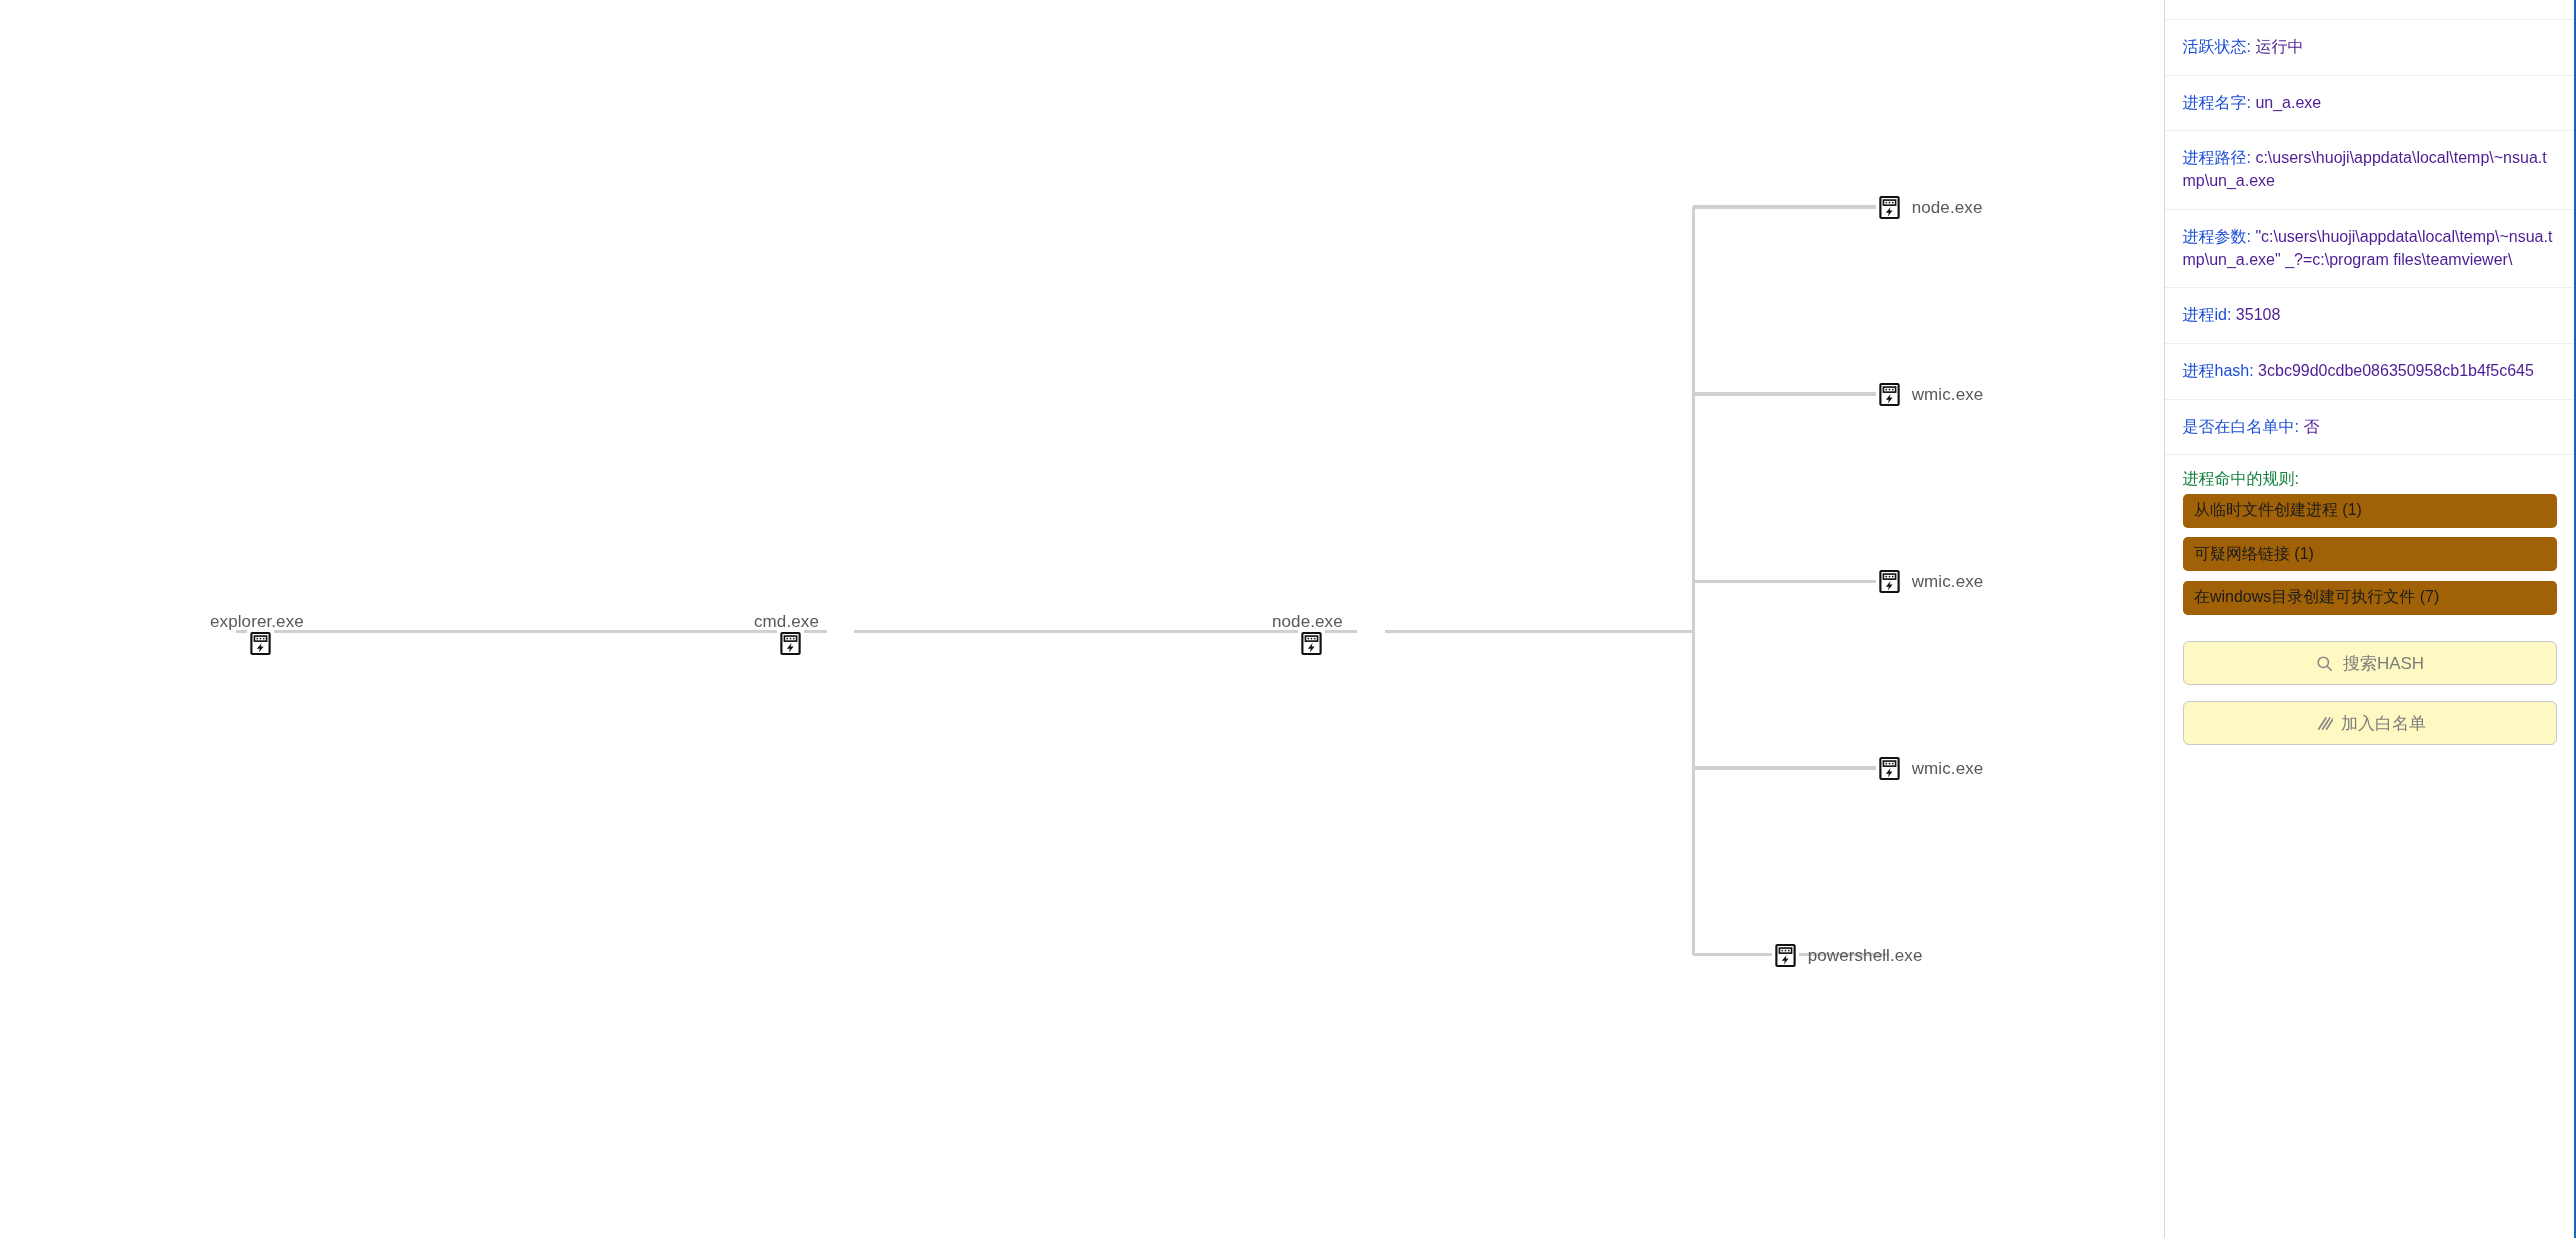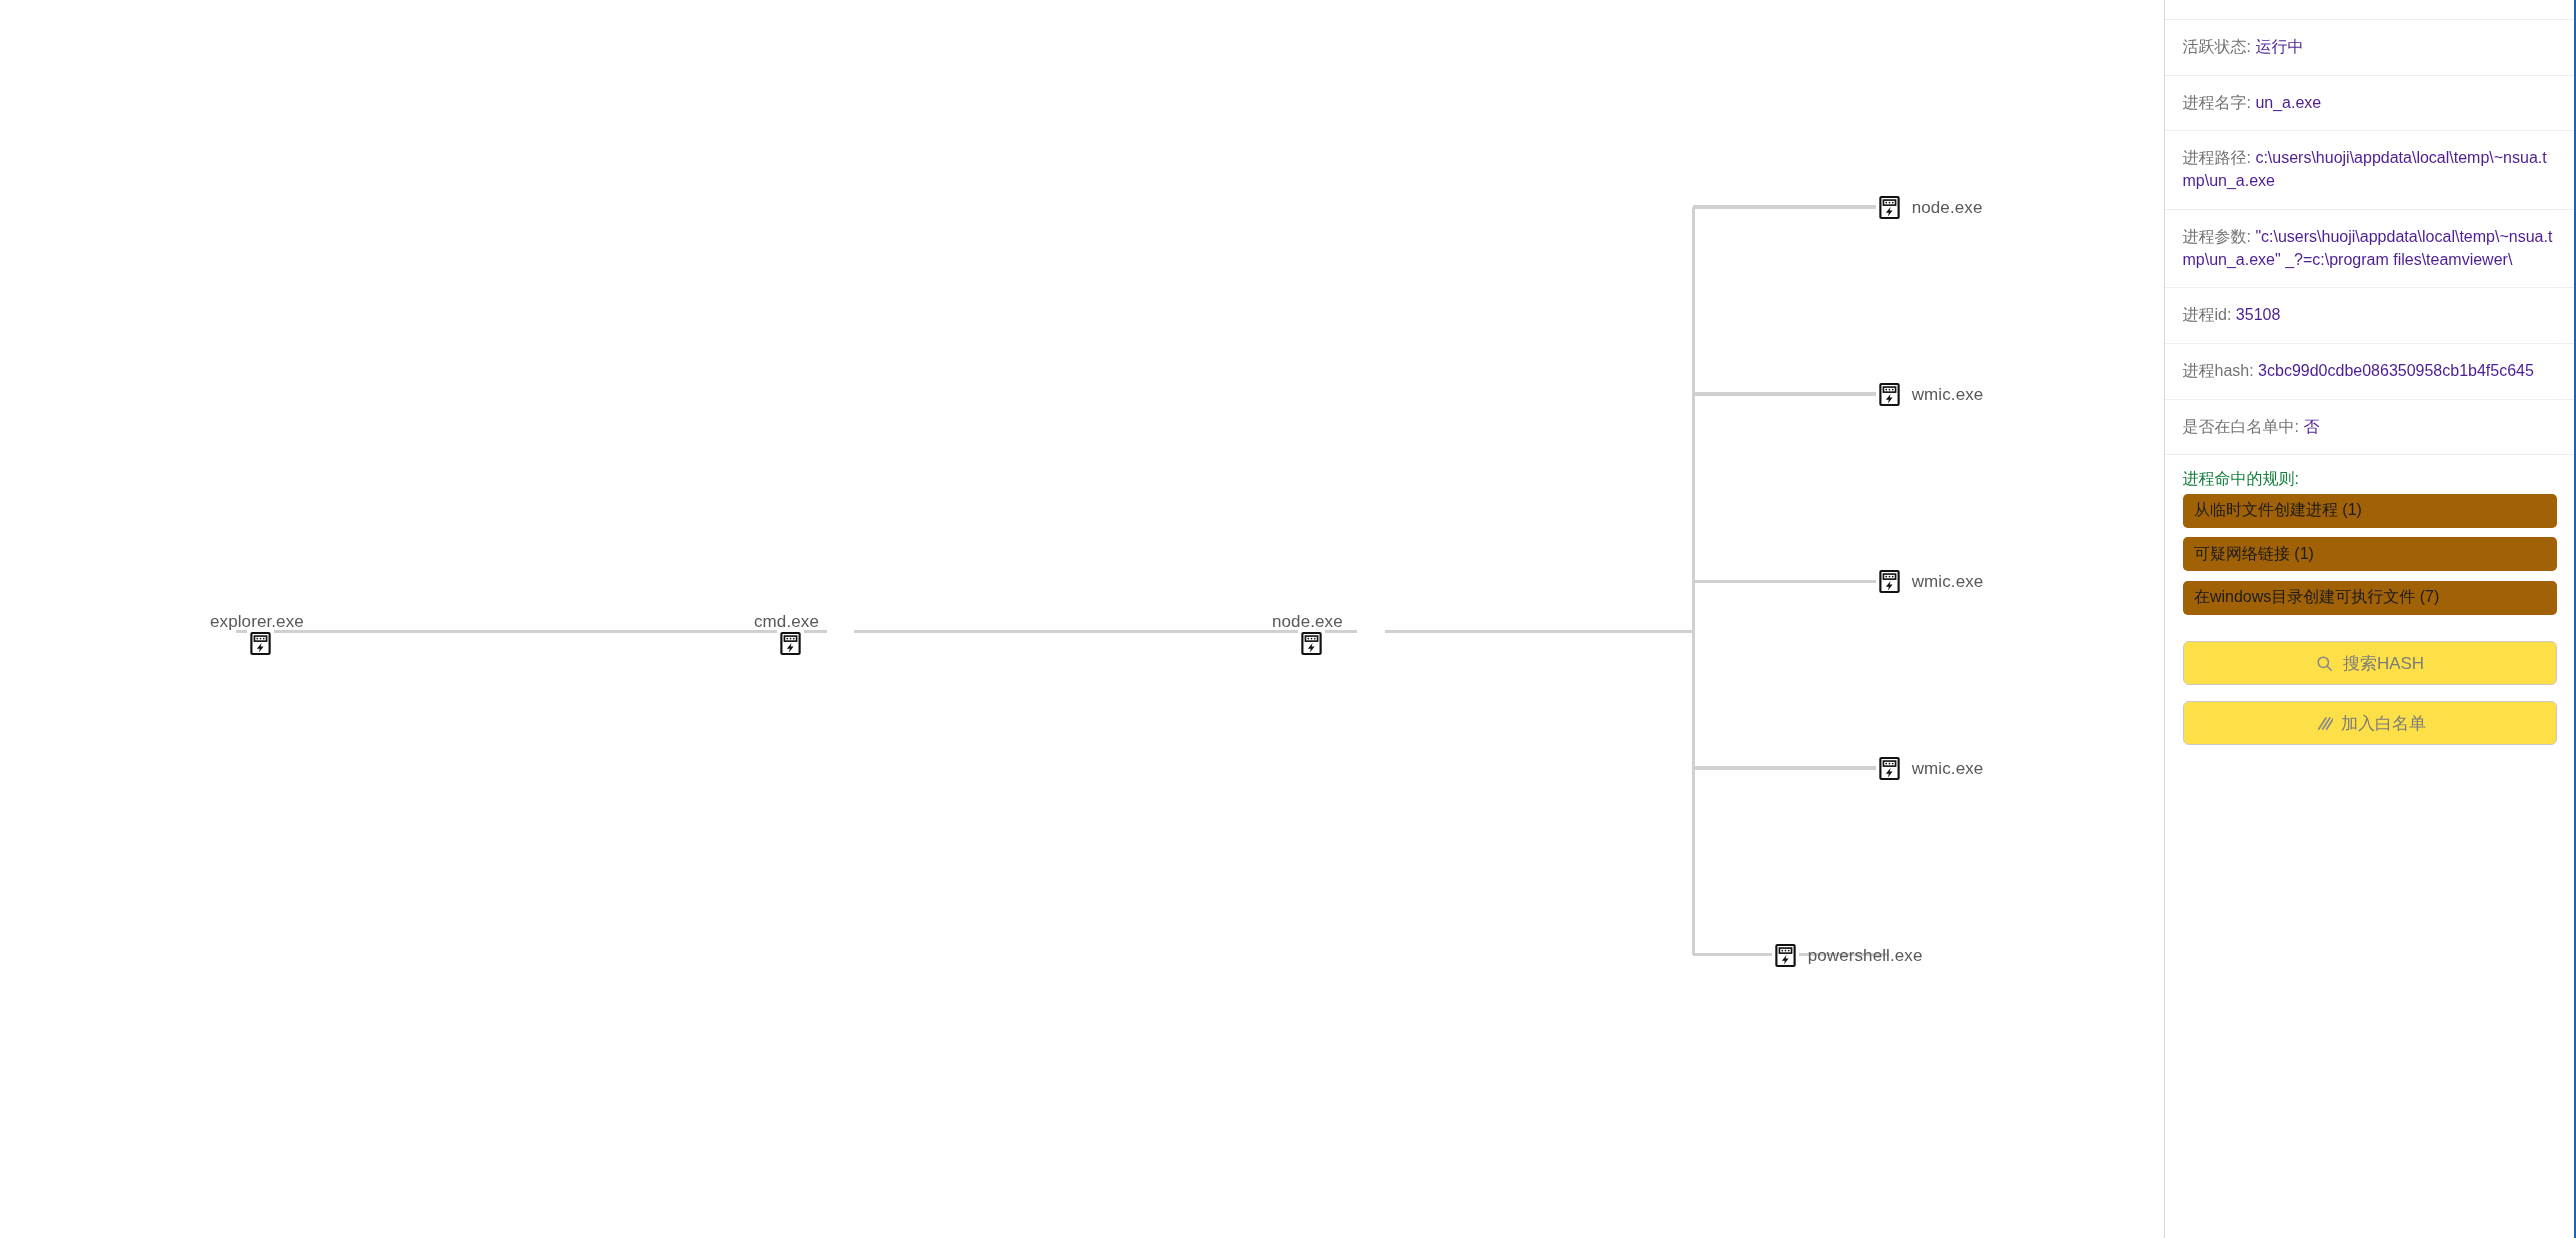--- a/index.html
+++ b/index.html
@@ -83,21 +83,21 @@
   .info-row {
     border-top: 0.7px solid #eeeeee;
     padding: 16px 17.5px 16px 17.5px;
     box-sizing: border-box;
     font-size: 16px;
     line-height: 1.42;
     color: #1b1b1b;
     word-break: break-all;
   }
   .info-row:first-child { border-top: 0.7px solid #eeeeee; }
-  .info-row .k { color: #737373; }
+  .info-row .k { color: #1d4ed8; }
   .info-row .v { color: #4c1d95; }
 
   .rules-row {
     border-top: 0.7px solid #eeeeee;
     padding: 13.4px 17.5px 6.7px 17.5px;
     box-sizing: border-box;
   }
   .rules-title {
     font-size: 16px;
     color: #15803d;
@@ -122,21 +122,21 @@
   }
   .action-btn {
     display: flex;
     align-items: center;
     justify-content: center;
     gap: 8px;
     width: 100%;
     height: 44px;
     border: 1px solid #c9c9c9;
     border-radius: 6px;
-    background: #fde047;
+    background: #fef9c3;
     box-sizing: border-box;
     margin-bottom: 16px;
     cursor: pointer;
   }
   .action-btn .btn-label {
     font-size: 17px;
     color: #7c7c7c;
     line-height: 1;
   }
   .action-btn .btn-icon {

